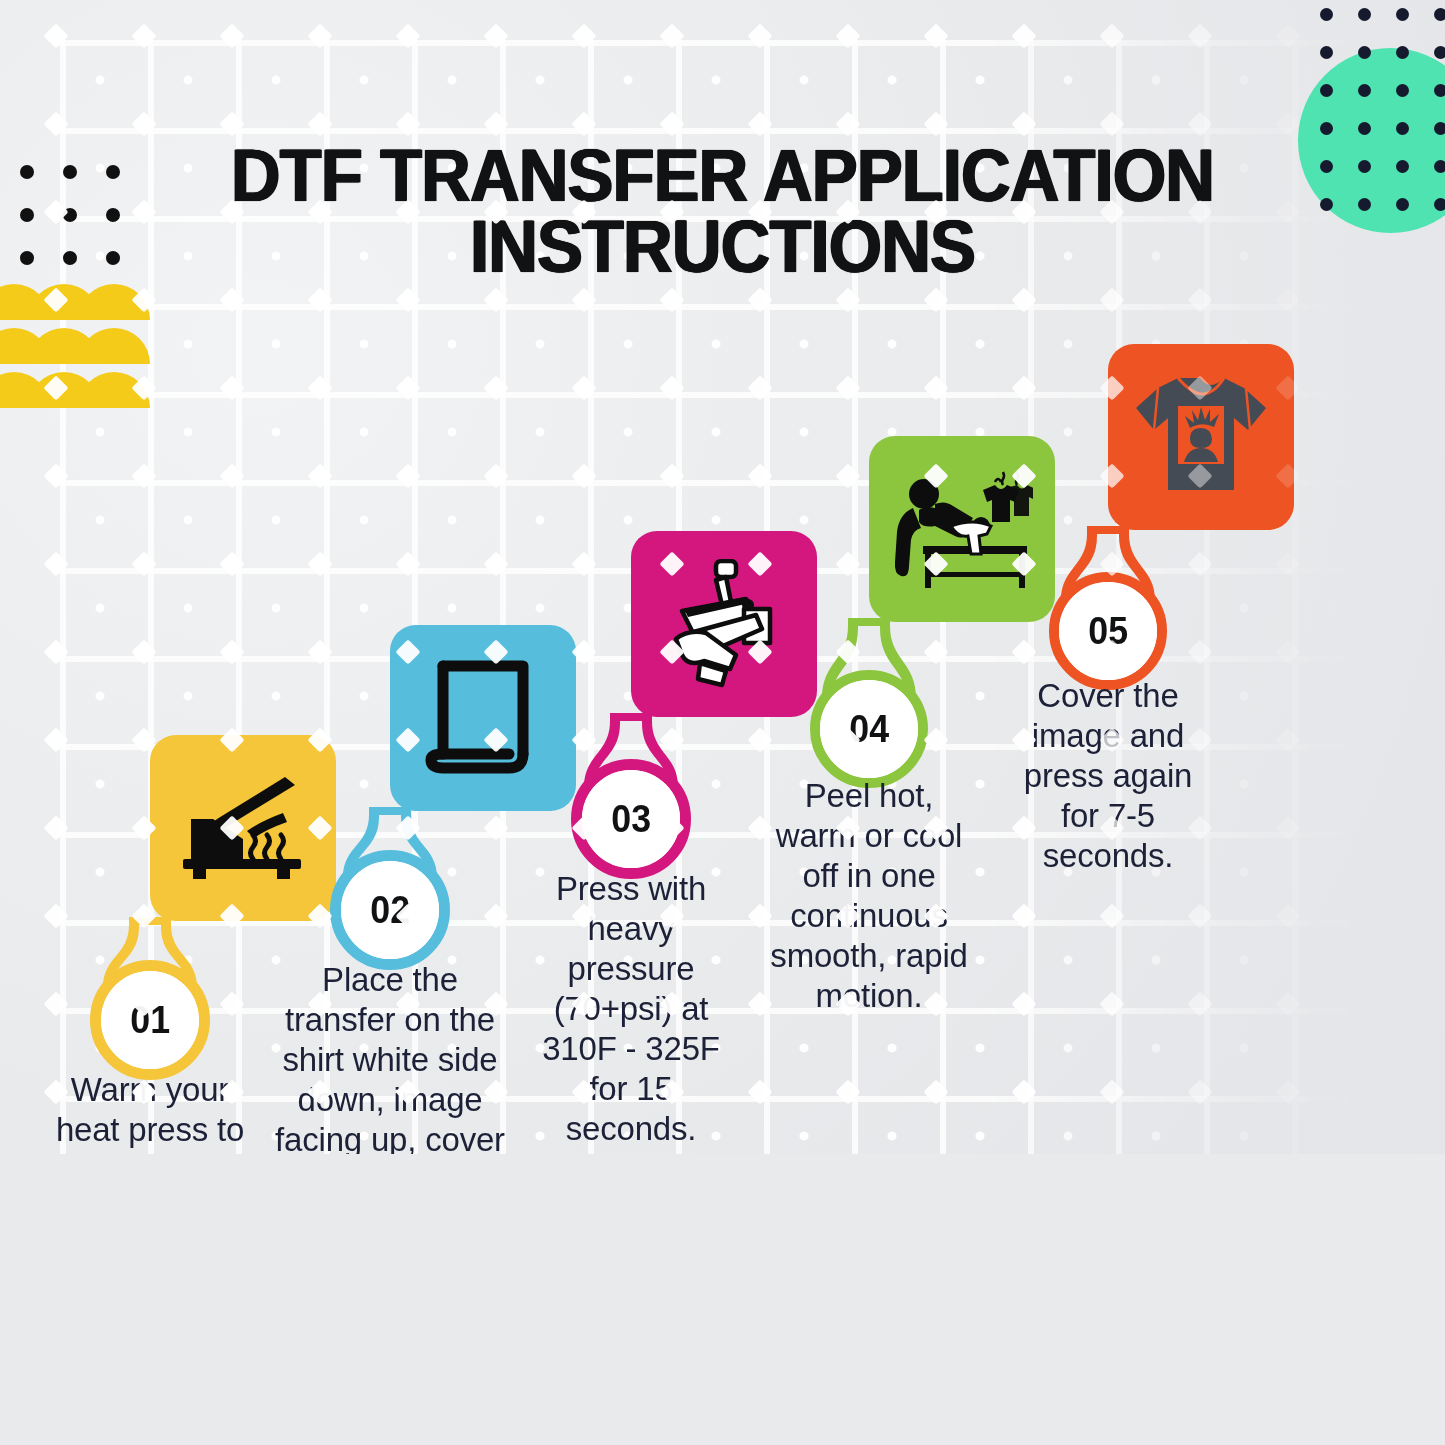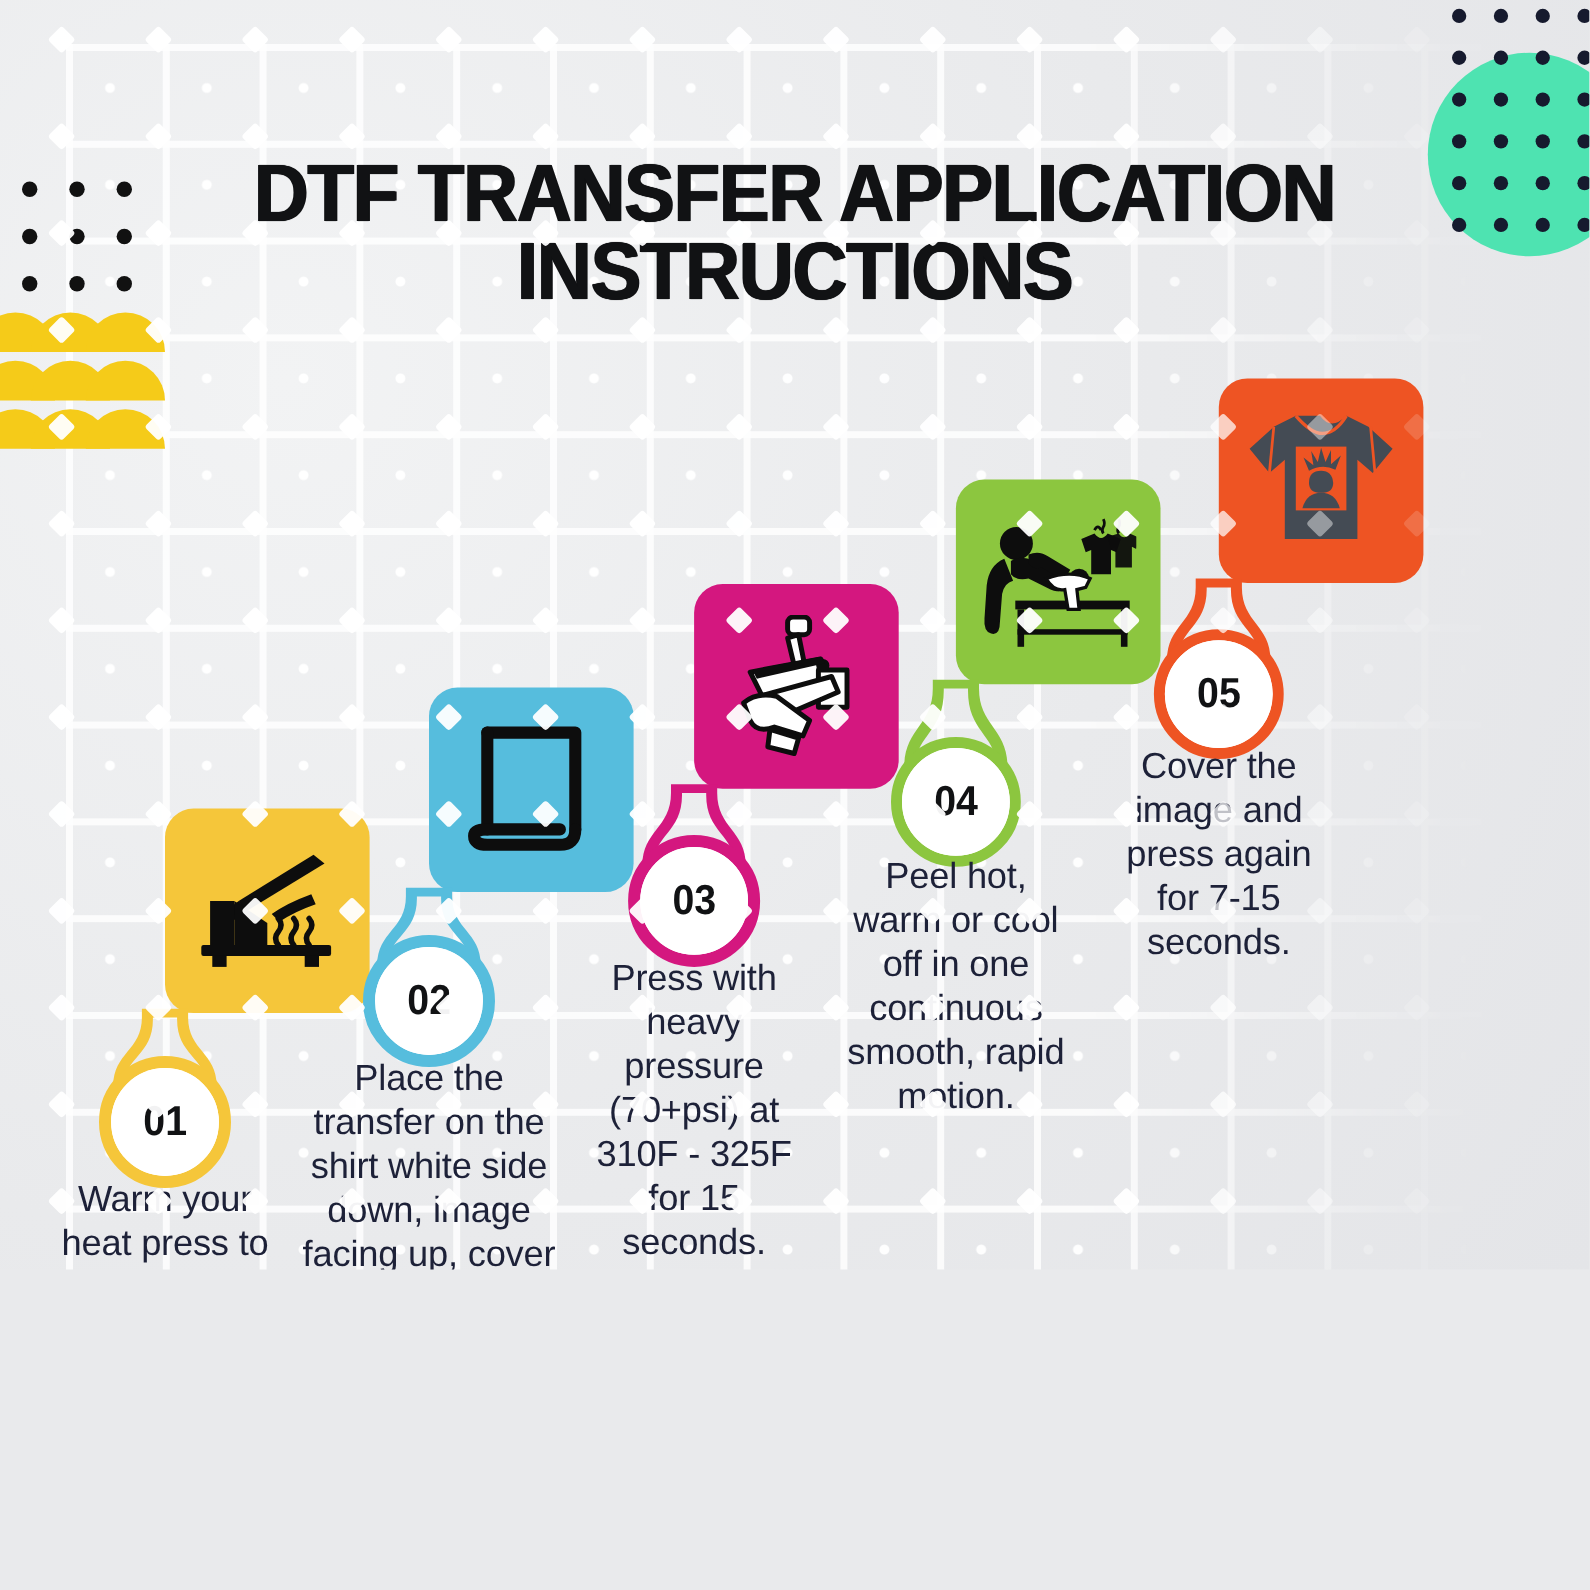--- a/index.html
+++ b/index.html
@@ -363,21 +363,21 @@
     </div>
     <div class="neck" style="top:182px;height:116px;">
       <svg width="150" height="116" viewBox="0 0 150 116" style="margin-left:-52px">
         <path d="M54 0 h42 v8 c0 32 26 34 26 66 h-10 c0 -28 -26 -30 -26 -64 v-2 h-22 v2 c0 34 -26 36 -26 64 h-10 c0 -32 26 -34 26 -66 z" fill="#ee5423"></path>
       </svg>
     </div>
     <div style="position:absolute;left:50%;transform:translateX(-50%);top:228px;width:118px;height:118px;border-radius:50%;border:10px solid #ee5423;background:#fff;box-sizing:border-box;"></div>
     <div class="bubble" style="top:238px;">
       <em>05</em>
     </div>
-    <div class="caption" style="top:332px;width:200px;">Cover the image and press again for 7-15 seconds.</div>
+    <div class="caption" style="top:332px;width:200px;">Cover the image and press again for 7-5 seconds.</div>
   </div>
 
 <div class="diamond" style="left: 47px; top: 27px; opacity: 0.95;"></div>
     <div class="diamond" style="left: 135px; top: 27px; opacity: 0.95;"></div>
     <div class="diamond" style="left: 223px; top: 27px; opacity: 0.95;"></div>
     <div class="diamond" style="left: 311px; top: 27px; opacity: 0.95;"></div>
     <div class="diamond" style="left: 399px; top: 27px; opacity: 0.95;"></div>
     <div class="diamond" style="left: 487px; top: 27px; opacity: 0.95;"></div>
     <div class="diamond" style="left: 575px; top: 27px; opacity: 0.95;"></div>
     <div class="diamond" style="left: 663px; top: 27px; opacity: 0.95;"></div>

